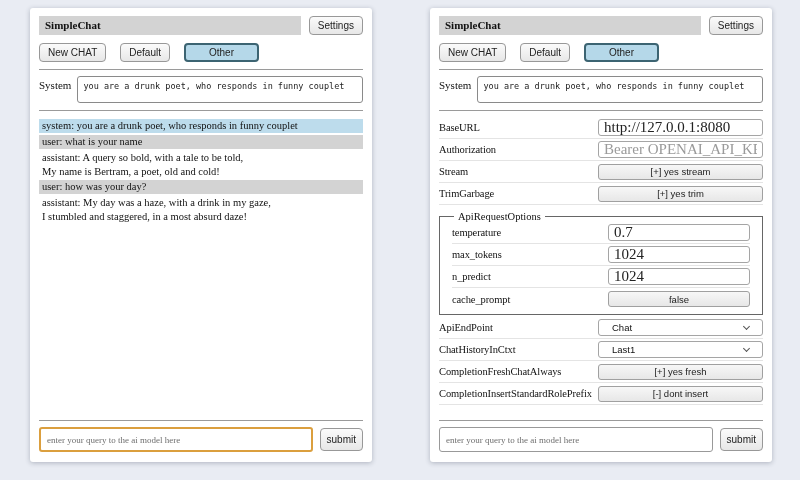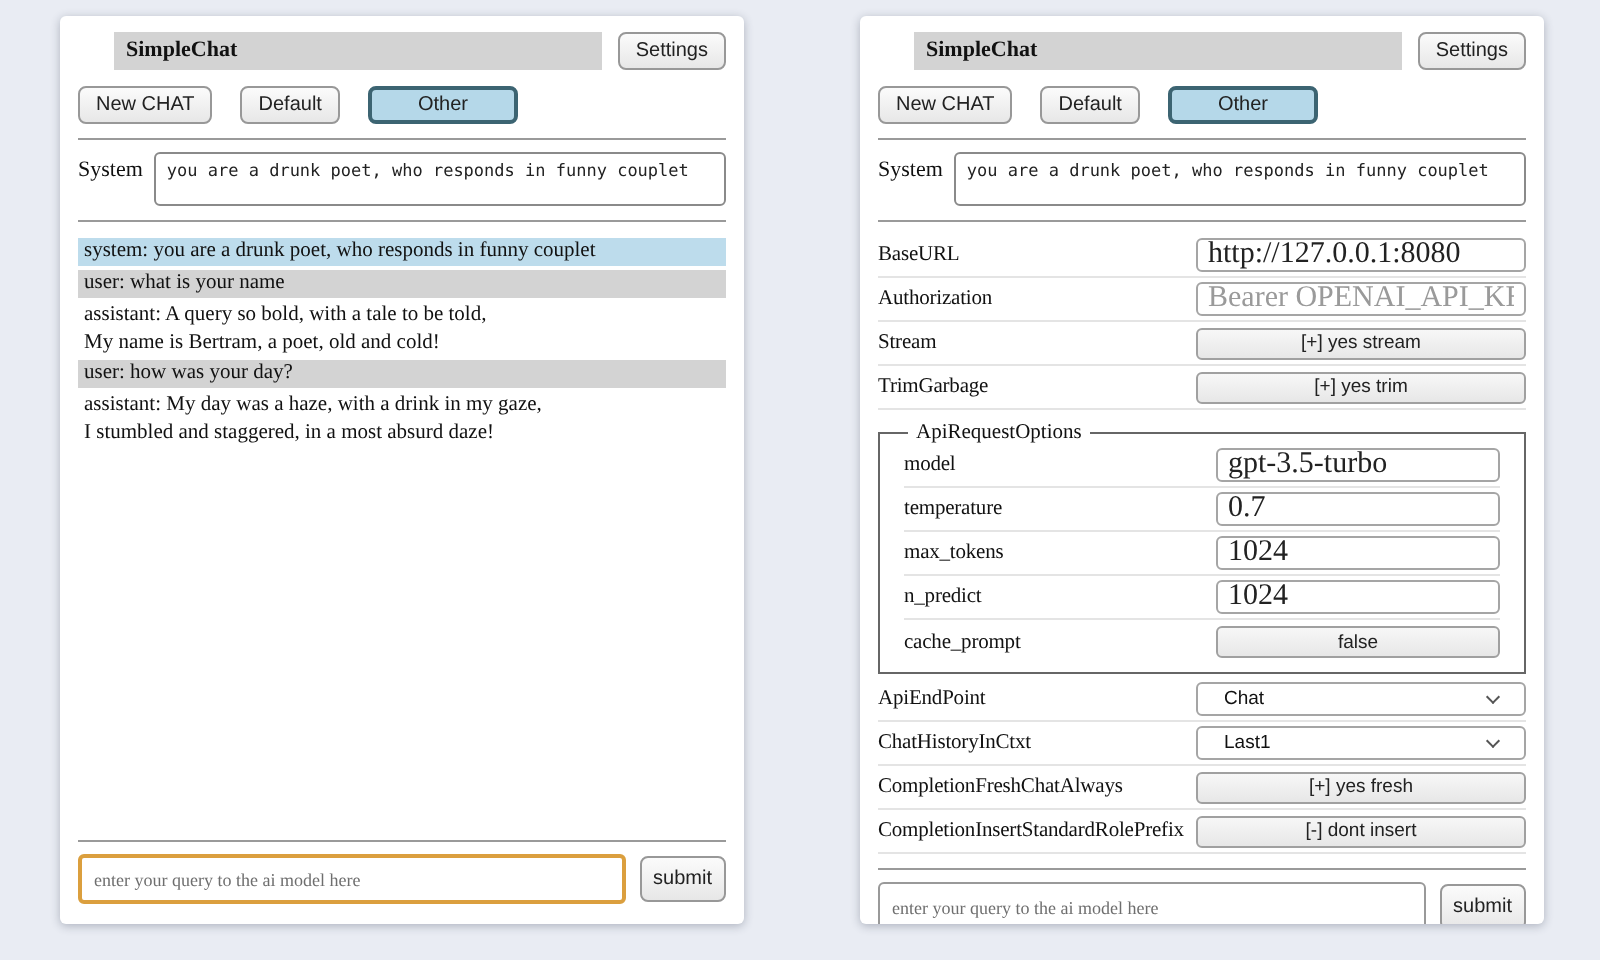--- a/index.html
+++ b/index.html
@@ -13,21 +13,21 @@
   .card {
     width: 342px; height: 454px;
     background: #ffffff;
     border-radius: 3px;
     box-shadow: 0 1px 5px rgba(50,60,80,.32);
     padding: 8px 9px 10px;
     display: flex; flex-direction: column;
     overflow: hidden;
   }
   
-  .hdr { display: flex; align-items: center; gap: 8px; margin-left: 18px; }
+  .hdr { display: flex; align-items: center; gap: 8px; }
   .titlebar {
     flex: 1; background: #d3d3d3;
     font-weight: bold; font-size: 11px; color: #111;
     padding: 3px 6px; line-height: 1.1;
   }
   .btn {
     font-family: "Liberation Sans", sans-serif;
     font-size: 10px; color: #222;
     background: linear-gradient(#fbfbfb, #e7e7e7);
     border: 1px solid #989898; border-radius: 4px;
@@ -188,26 +188,20 @@
           <span class="slabel">TrimGarbage</span>
           <div class="sctrl">
             <button class="sbtn">[+] yes trim</button>
           </div>
         </div>
       </div>
     <fieldset class="aro">
       <legend>ApiRequestOptions</legend>
       <div id="settings-aro">
           <div class="srow">
-            <span class="slabel">model</span>
-            <div class="sctrl">
-              <input class="sinput" spellcheck="false" value="gpt-3.5-turbo" style="">
-            </div>
-          </div>
-          <div class="srow">
             <span class="slabel">temperature</span>
             <div class="sctrl">
               <input class="sinput" spellcheck="false" value="0.7" style="">
             </div>
           </div>
           <div class="srow">
             <span class="slabel">max_tokens</span>
             <div class="sctrl">
               <input class="sinput" spellcheck="false" value="1024" style="">
             </div>

